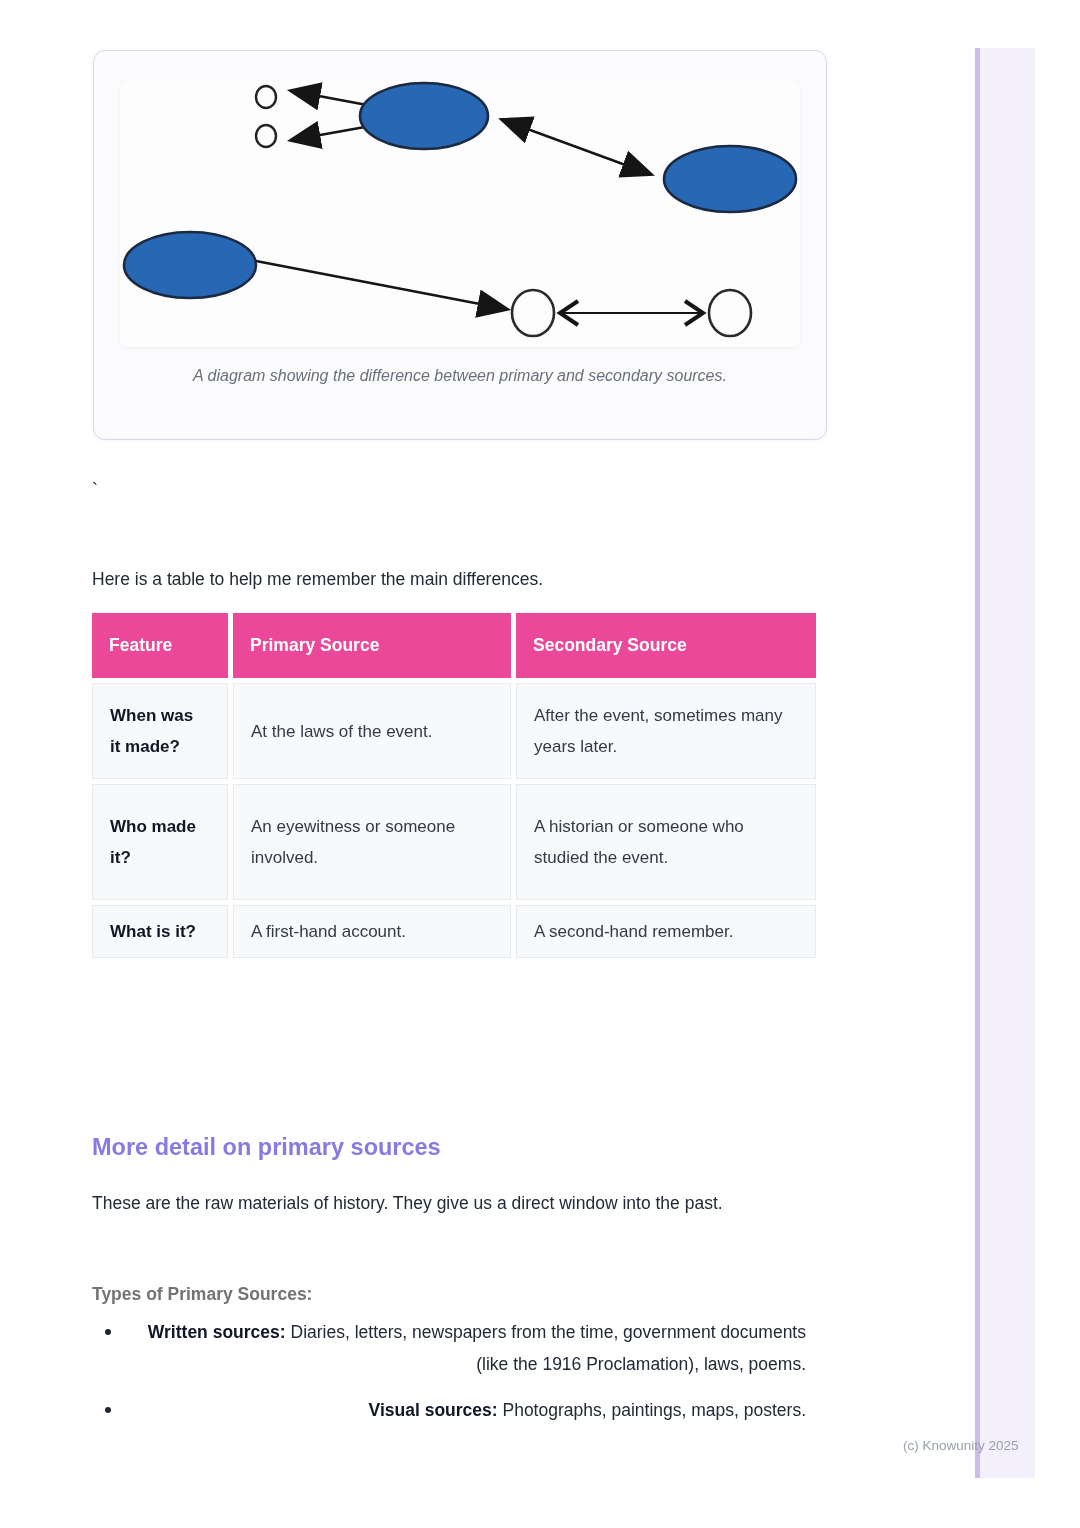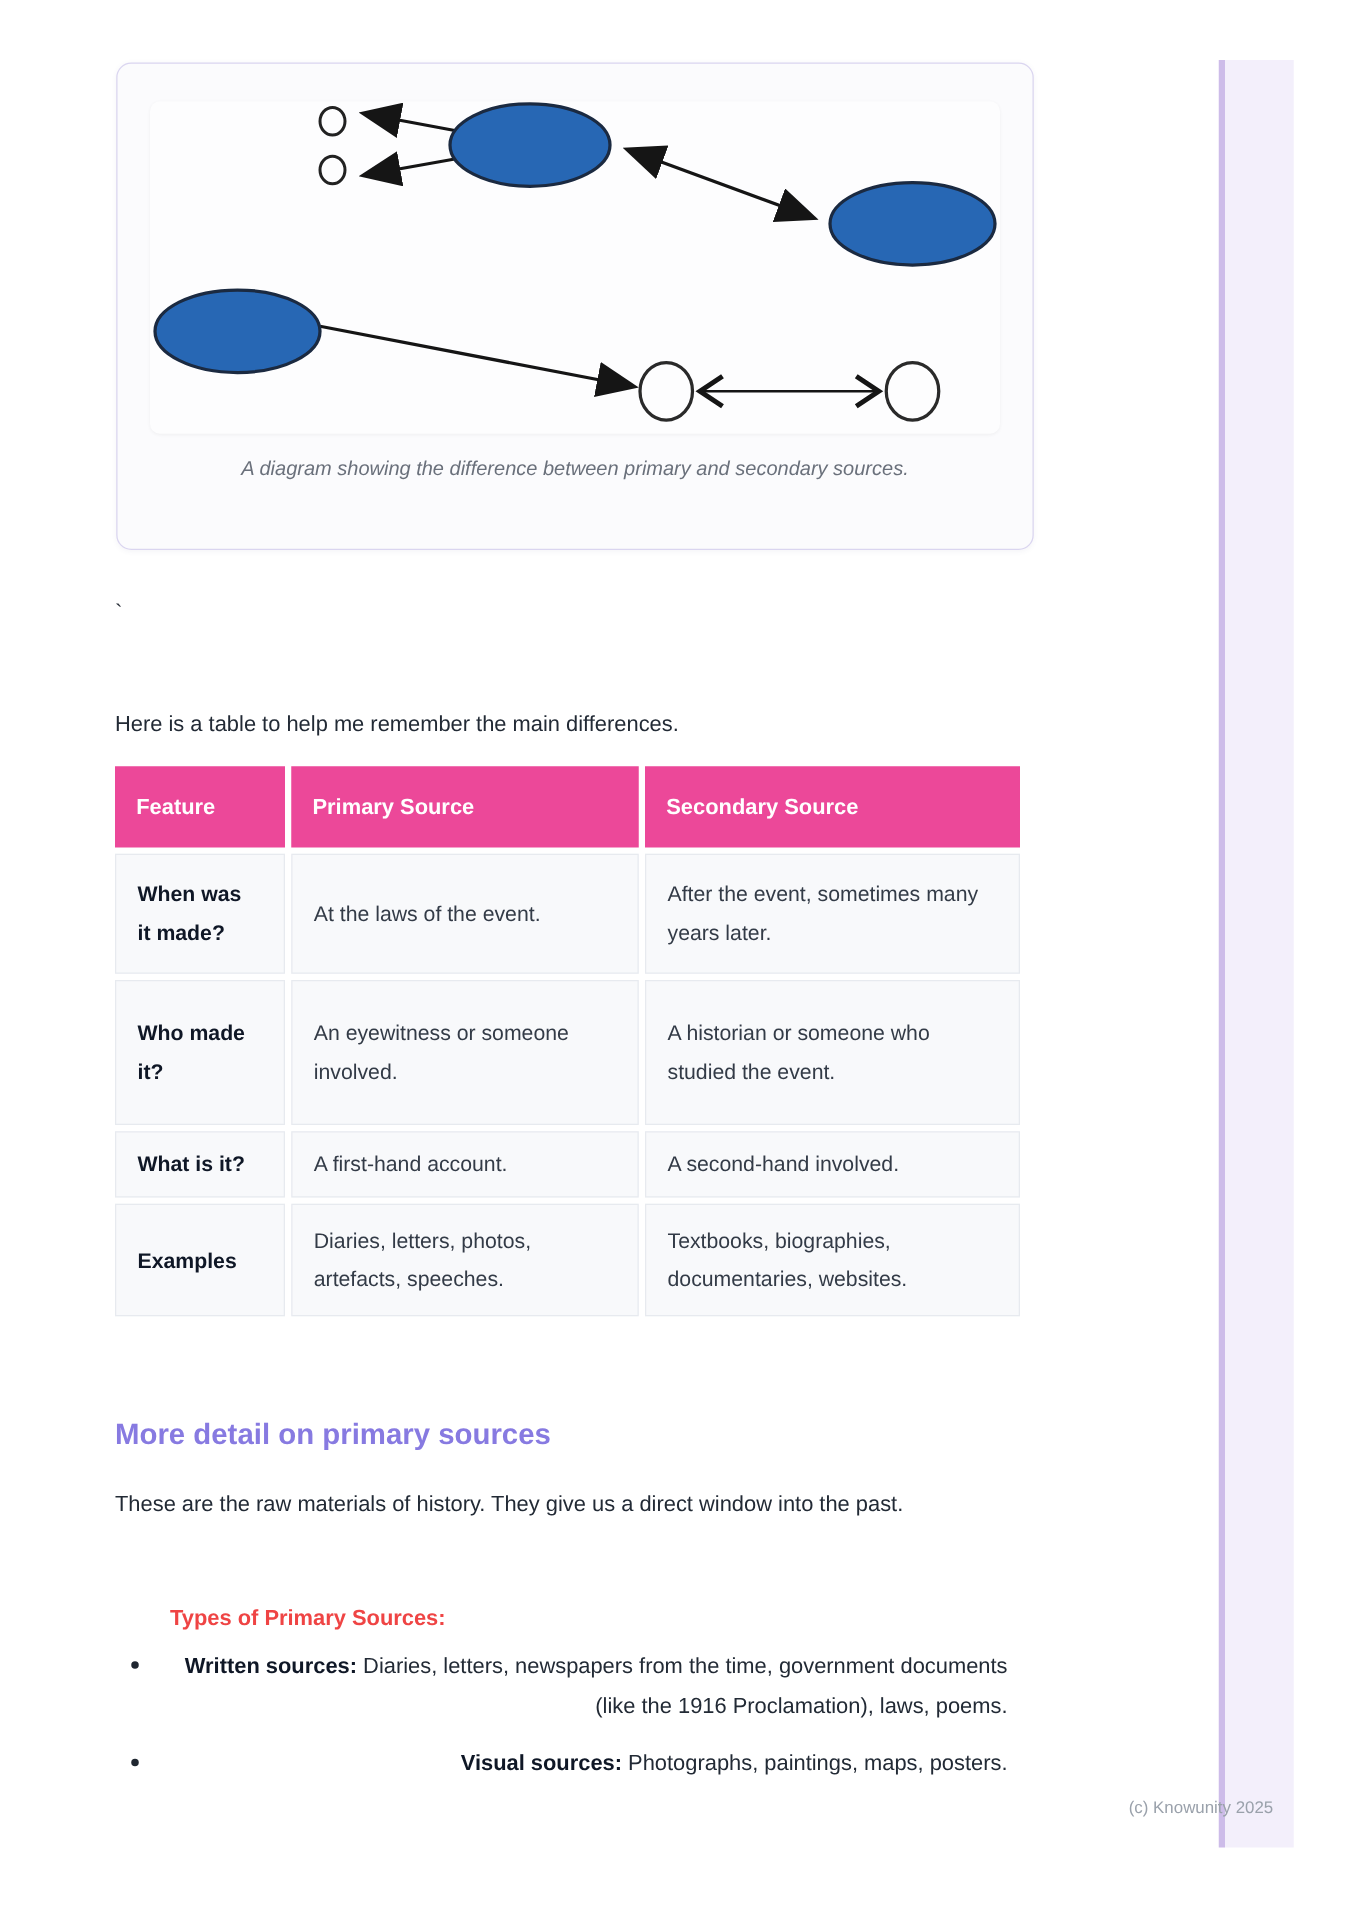--- a/index.html
+++ b/index.html
@@ -88,23 +88,22 @@
   }
   .section-paragraph {
     position: absolute; left: 92px; top: 1168px; width: 706px;
     font-size: 17.5px; line-height: 35px;
     text-align: justify;
     color: #222A35;
     z-index: 2;
   }
   .section-subheading {
     position: absolute; left: 92px; top: 1266px;
-    font-size: 17.5px; font-weight: bold; color: #ef4444;
-    z-index: 2;
-    margin-left: 44px;
+    font-size: 17.5px; font-weight: bold; color: #737373;
+    z-index: 2;
   }
   ul.bullets {
     position: absolute; left: 92px; top: 1316px; width: 714px;
     margin: 0; padding: 0; list-style: none;
     font-size: 17.5px; line-height: 32px; color: #222A35;
     z-index: 2;
     text-align: right;
   }
   ul.bullets li { position: relative; padding-left: 32px; margin-bottom: 14px; }
   ul.bullets li .dot {
@@ -179,26 +178,21 @@
       <td>After the event, sometimes many years later.</td>
     </tr>
     <tr class="r2">
       <td class="feature">Who made it?</td>
       <td>An eyewitness or someone involved.</td>
       <td>A historian or someone who studied the event.</td>
     </tr>
     <tr class="r3">
       <td class="feature">What is it?</td>
       <td>A first-hand account.</td>
-      <td>A second-hand involved.</td>
-    </tr>
-    <tr class="r4">
-      <td class="feature">Examples</td>
-      <td>Diaries, letters, photos, artefacts, speeches.</td>
-      <td>Textbooks, biographies, documentaries, websites.</td>
+      <td>A second-hand remember.</td>
     </tr>
   </tbody>
 </table>
 
 <h2 class="section-heading">More detail on primary sources</h2>
 <p class="section-paragraph">These are the raw materials of history. They give us a direct window into the past.</p>
 <p class="section-subheading">Types of Primary Sources:</p>
 
 <ul class="bullets">
   <li>

